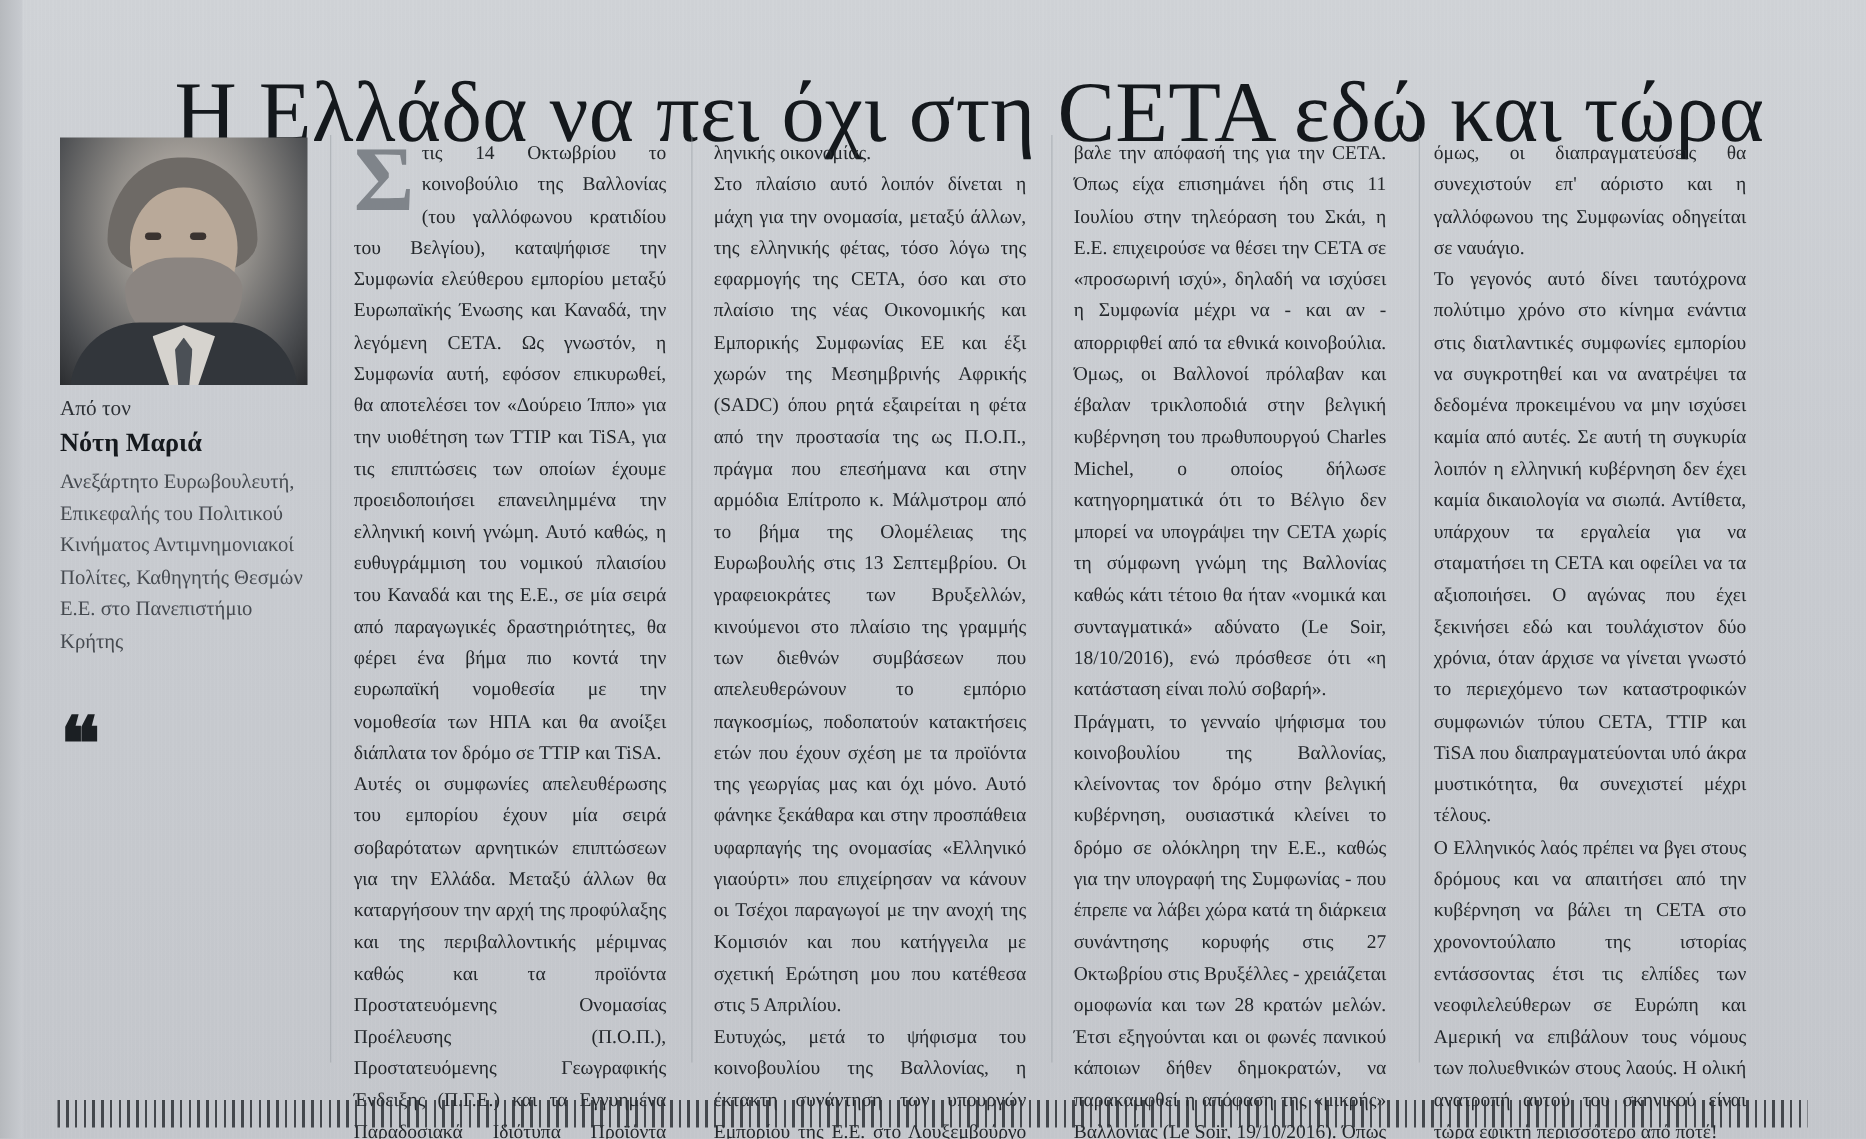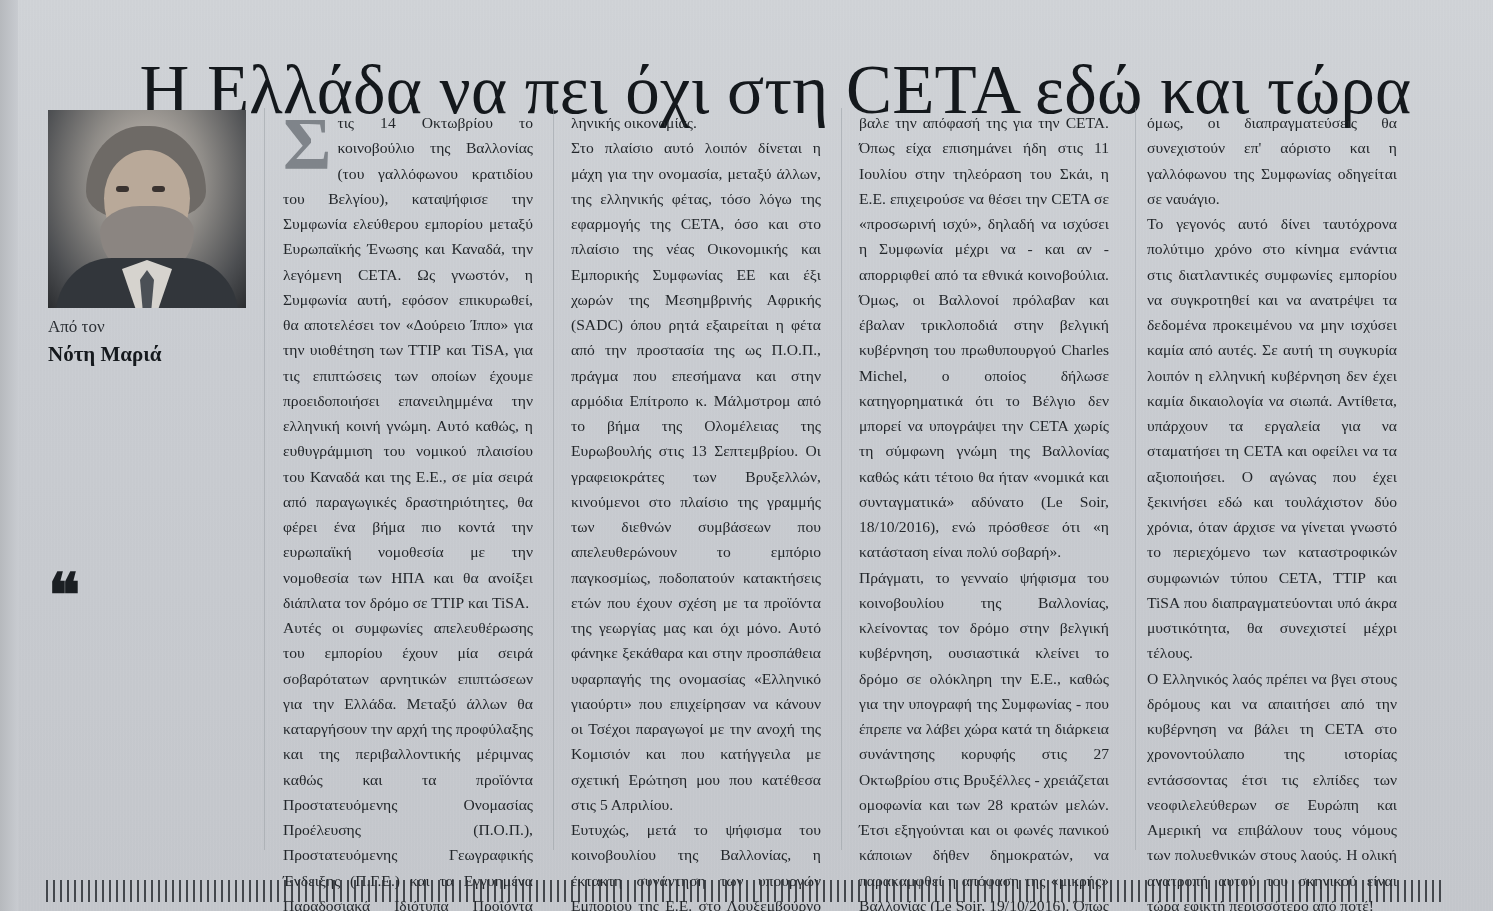--- a/index.html
+++ b/index.html
@@ -256,20 +256,21 @@
       <div class="face"></div>
       <div class="beard"></div>
       <div class="eyeL"></div>
       <div class="eyeR"></div>
       <div class="body"></div>
       <div class="shirt"></div>
       <div class="tie"></div>
     </div>
     <div class="byline-pre">Από τον</div>
     <div class="byline-name">Νότη Μαριά</div>
+    <div class="byline-desc">Ανεξάρτητο Ευρωβουλευτή, Επικεφαλής του Πολιτικού Κινήματος Αντιμνημονιακοί Πολίτες, Καθηγητής Θεσμών Ε.Ε. στο Πανεπιστήμιο Κρήτης</div>
   </div>
 
   <div class="quote-block">
     <div class="quote-mark">❝</div>
   </div>
 
   <div class="cols">
 
     <div class="col">
       <p class="dropcap-wrap"><span class="dropcap">Σ</span><span>τις 14 Οκτωβρίου το κοινοβούλιο της Βαλλονίας (του γαλλόφωνου κρατιδίου του Βελγίου), καταψήφισε την Συμφωνία ελεύθερου εμπορίου μεταξύ Ευρωπαϊκής Ένωσης και Καναδά, την λεγόμενη CETA. Ως γνωστόν, η Συμφωνία αυτή, εφόσον επικυρωθεί, θα αποτελέσει τον «Δούρειο Ίππο» για την υιοθέτηση των ΤΤΙΡ και TiSA, για τις επιπτώσεις των οποίων έχουμε προειδοποιήσει επανειλημμένα την ελληνική κοινή γνώμη. Αυτό καθώς, η ευθυγράμμιση του νομικού πλαισίου του Καναδά και της Ε.Ε., σε μία σειρά από παραγωγικές δραστηριότητες, θα φέρει ένα βήμα πιο κοντά την ευρωπαϊκή νομοθεσία με την νομοθεσία των ΗΠΑ και θα ανοίξει διάπλατα τον δρόμο σε ΤΤΙΡ και TiSA.</span></p>

